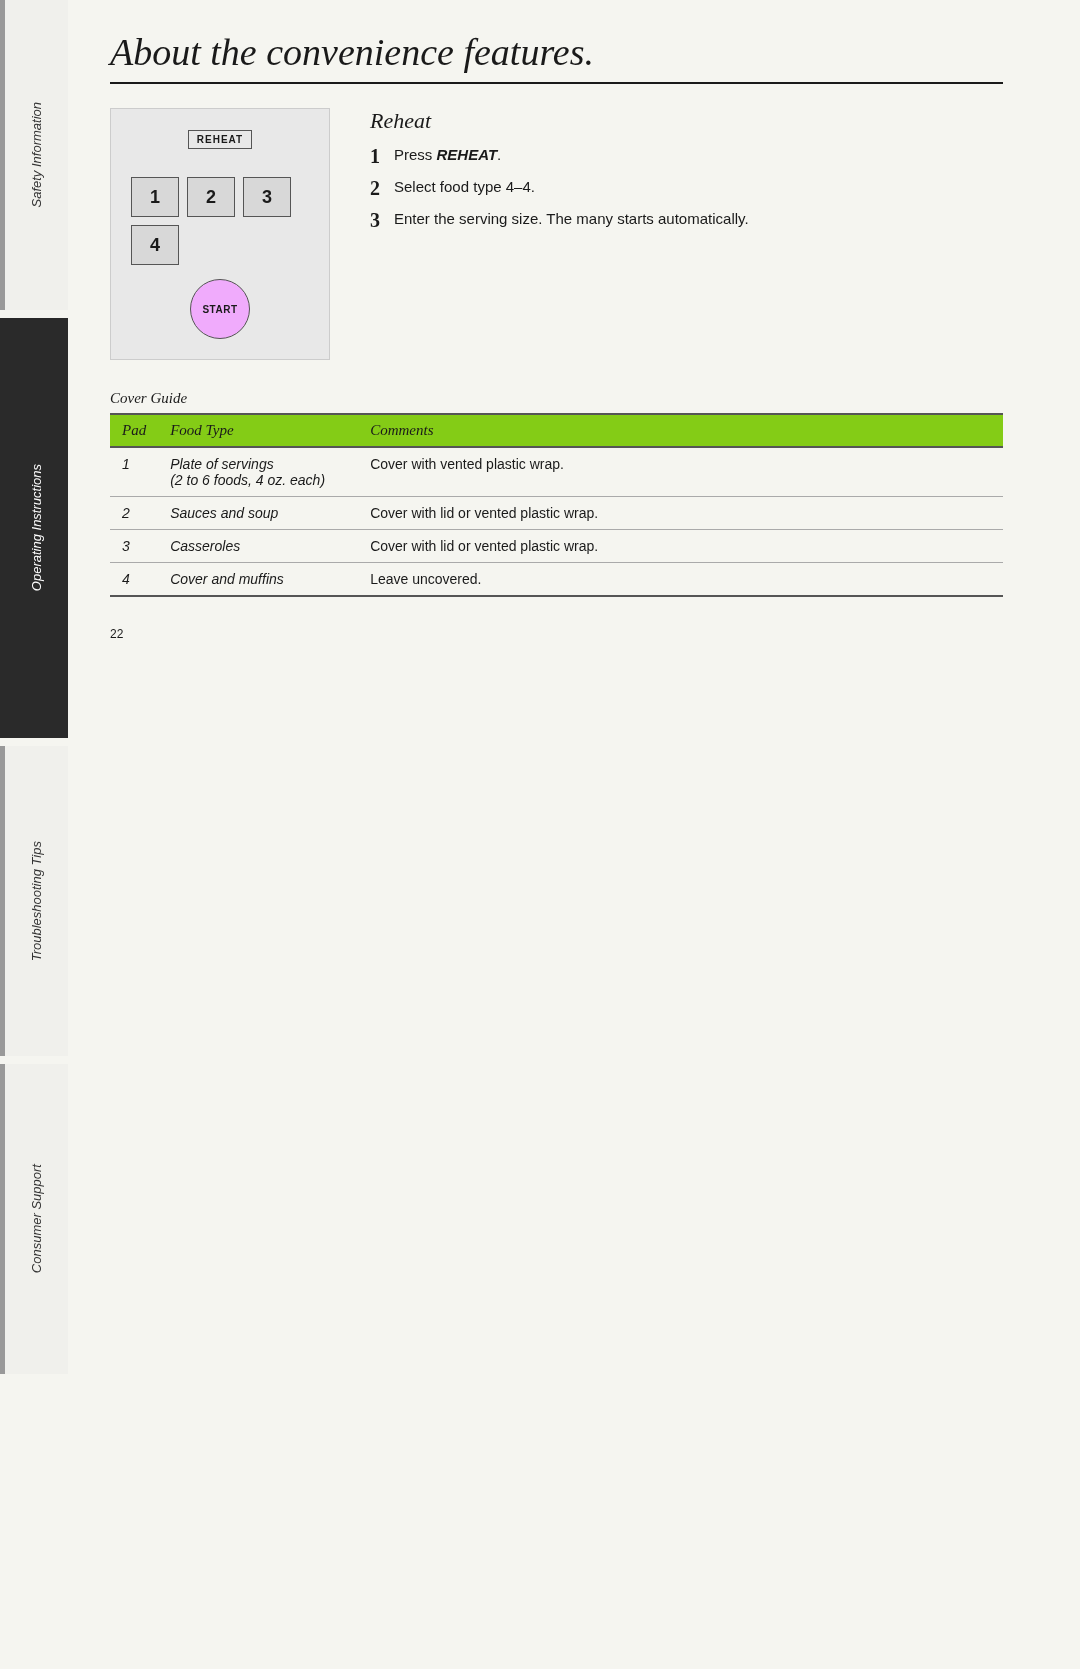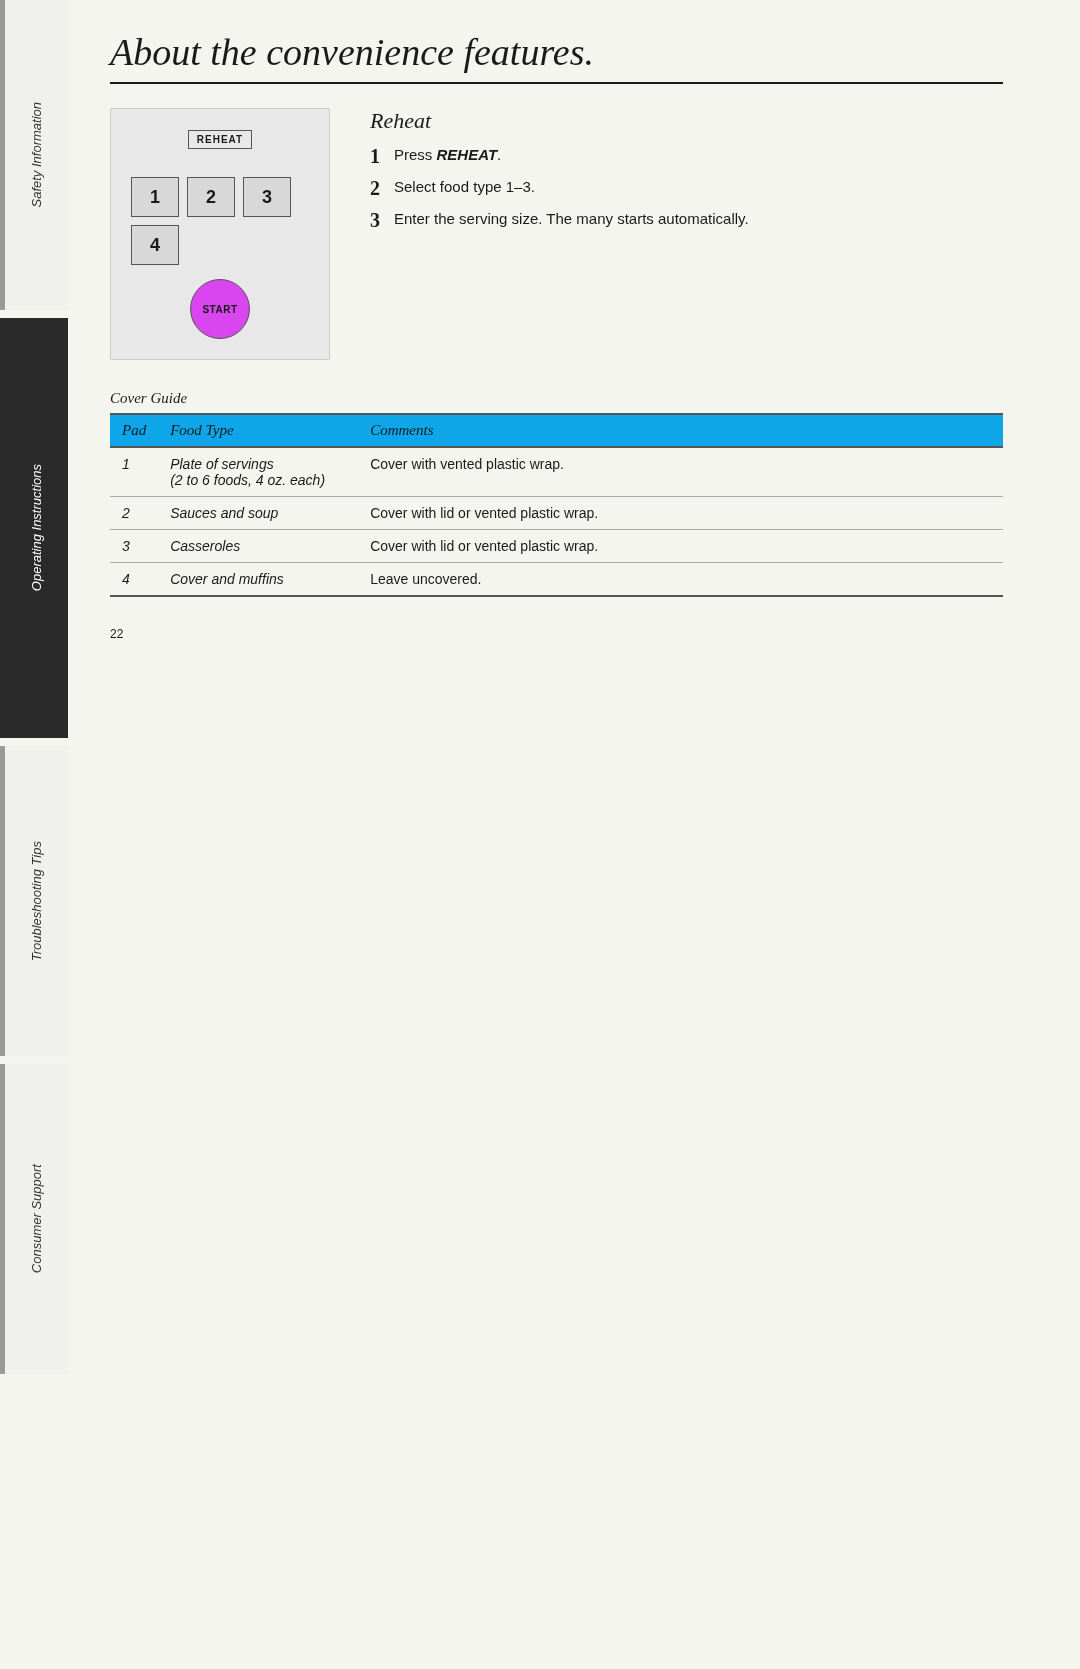--- a/index.html
+++ b/index.html
@@ -103,21 +103,21 @@
       border-radius: 50%;
       width: 60px;
       height: 60px;
       display: inline-flex;
       align-items: center;
       justify-content: center;
       font-size: 10px;
       font-family: Arial, sans-serif;
       font-weight: bold;
       letter-spacing: 0.5px;
-      background: #d946ef;
+      background: #f0abfc;
     }
 
     
     .reheat-text {
       flex: 1;
     }
 
     .reheat-heading {
       font-family: Georgia, serif;
       font-size: 22px;
@@ -179,21 +179,21 @@
     }
 
     .reheat-table {
       width: 100%;
       border-collapse: collapse;
       font-family: Arial, sans-serif;
       font-size: 14px;
     }
 
     .reheat-table thead tr {
-      background: #0ea5e9;
+      background: #84cc16;
       border-top: 2px solid #555;
       border-bottom: 2px solid #555;
     }
 
     .reheat-table th {
       padding: 7px 12px;
       text-align: left;
       font-style: italic;
       font-weight: normal;
       font-family: Georgia, serif;
@@ -343,21 +343,21 @@
       <h2 class="reheat-heading">
         <em>Reheat</em>
       </h2>
       <ul class="steps-list">
         <li class="step-item">
           <span class="step-number">1</span>
           <span class="step-text">Press <em>REHEAT</em>.</span>
         </li>
         <li class="step-item">
           <span class="step-number">2</span>
-          <span class="step-text">Select food type 1–3.</span>
+          <span class="step-text">Select food type 4–4.</span>
         </li>
         <li class="step-item">
           <span class="step-number">3</span>
           <span class="step-text">Enter the serving size. The many starts automatically.</span>
         </li>
       </ul>
     </div>
 
   </div>
 

